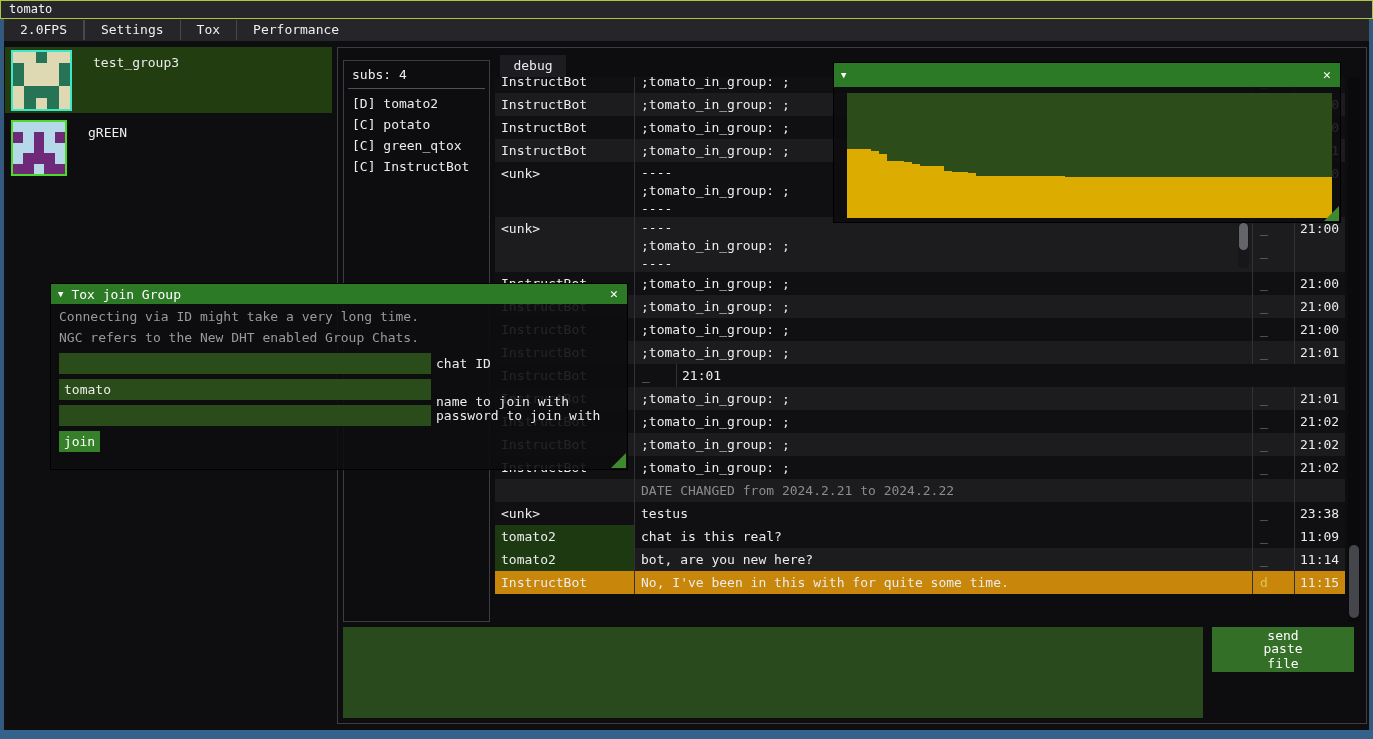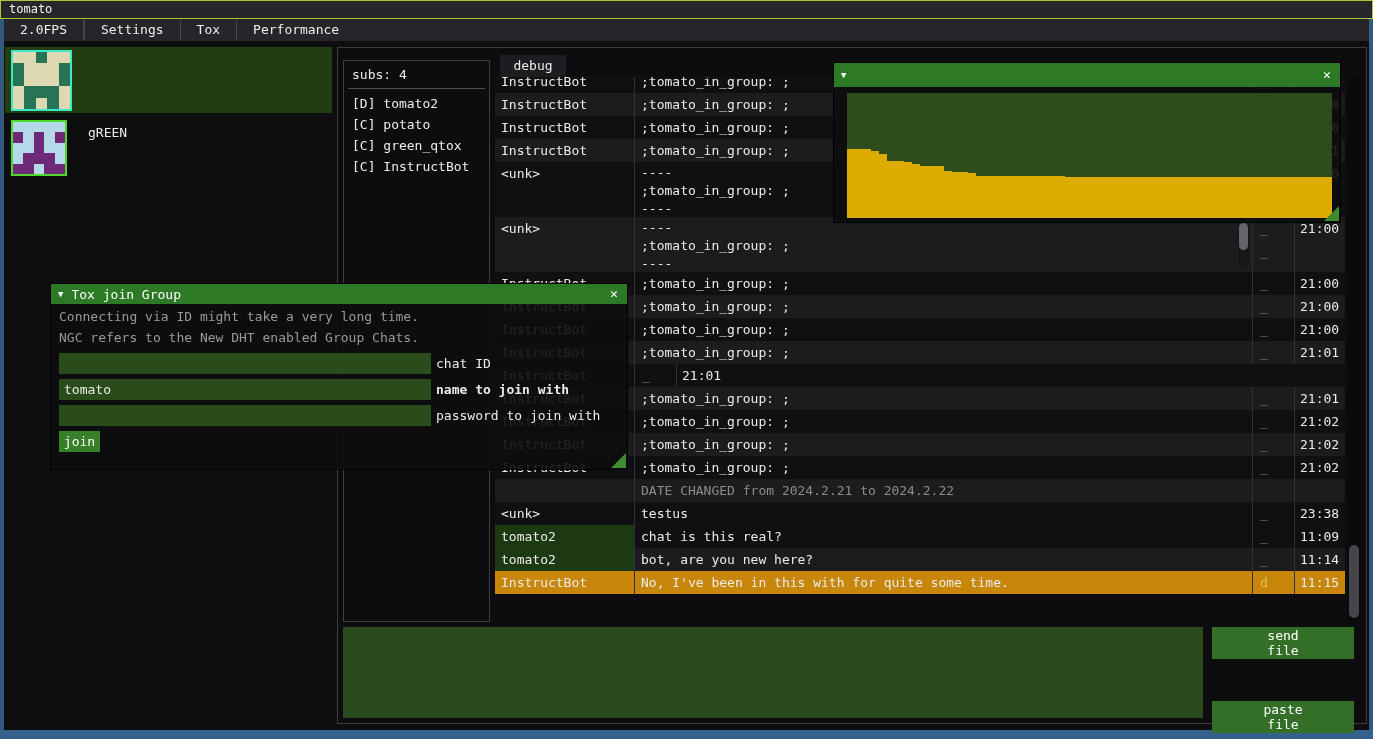--- a/index.html
+++ b/index.html
@@ -127,20 +127,21 @@
           <div style="background: rgb(38, 115, 85);"></div>
           <div style="background: rgb(38, 115, 85);"></div>
           <div style="background: rgb(38, 115, 85);"></div>
           <div></div>
           <div></div>
           <div style="background: rgb(38, 115, 85);"></div>
           <div></div>
           <div style="background: rgb(38, 115, 85);"></div>
           <div></div>
         </div>
+        <div class="group-label">test_group3</div>
       </div>
       <div class="abs group-row" style="top: 117px; height: 54px;">
         <div class="avatar" style="margin: 3px 0px 0px 6px; width: 52px; height: 52px; border-width: 2px; border-color: rgb(74, 220, 40); background: rgb(181, 217, 232);">
           <div></div>
           <div></div>
           <div></div>
           <div></div>
           <div></div>
           <div style="background: rgb(110, 42, 120);"></div>
           <div></div>
@@ -314,39 +315,39 @@
   </div>
 
   <div class="abs sb-track" style="left:1348px;top:77px;width:12px;height:545px;">
     <div class="sb-thumb" style="top:468px;height:73px;"></div>
   </div>
 
   <textarea class="abs composer-input" value="" style=""></textarea>
   <div id="file-buttons">
       <div class="abs file-btn" style="top: 627px;">send
 file</div>
-      <div class="abs file-btn" style="top: 701px;">paste
+      <div class="abs file-btn" style="top: 640px;">paste
 file</div>
     </div>
 
   <div class="abs fwin join-window">
     <div class="fwin-title" style="height:20px;">
       <span class="fwin-arrow">▼</span>
       <span>Tox join Group</span>
       <span class="fwin-close" style="line-height:20px;">✕</span>
     </div>
     <div style="position:absolute;left:0;top:22px;right:0;">
       <div class="join-desc">Connecting via ID might take a very long time.</div>
       <div class="join-desc">NGC refers to the New DHT enabled Group Chats.</div>
     </div>
     <div id="join-fields">
         <input class="join-field" type="text" style="top: 69px;">
         <div class="join-label" style="top: 69px;">chat ID</div>
         <input class="join-field" type="text" value="tomato" style="top: 95px;">
-        <div class="join-label" style="top: 95px; font-weight: bold;">name to join with</div>
+        <div class="join-label" style="top: 107px;">name to join with</div>
         <input class="join-field" type="text" style="top: 121px;">
         <div class="join-label" style="top: 121px;">password to join with</div>
       </div>
     <div class="join-btn">join</div>
     <div class="grip"></div>
   </div>
 
   <div class="abs fwin hist-window" style="background:rgba(13,13,15,0.88);">
     <div class="fwin-title" style="height:24px;">
       <span class="fwin-arrow">▼</span>

